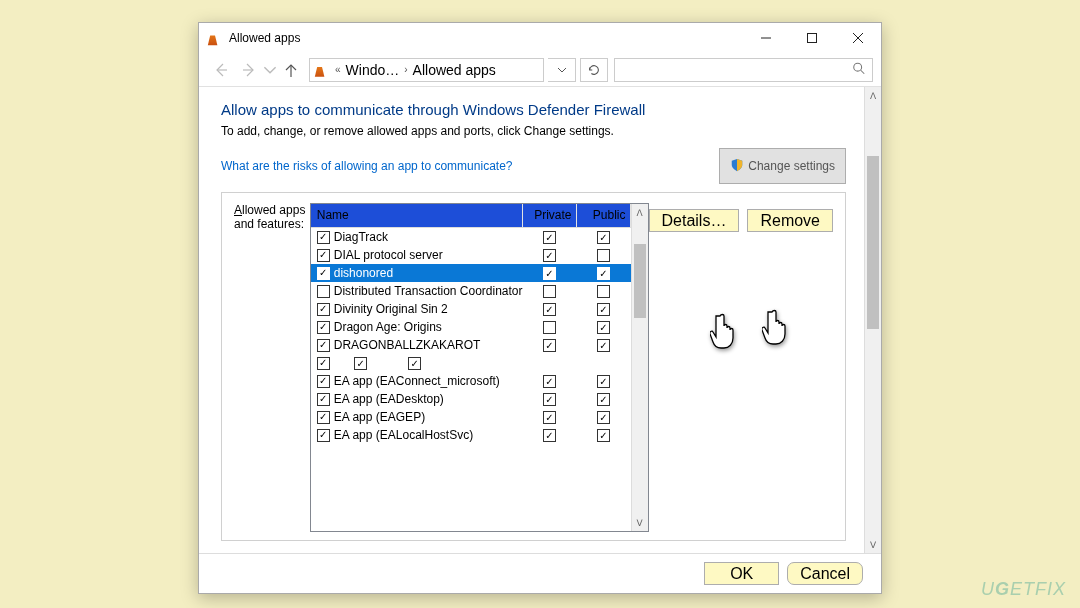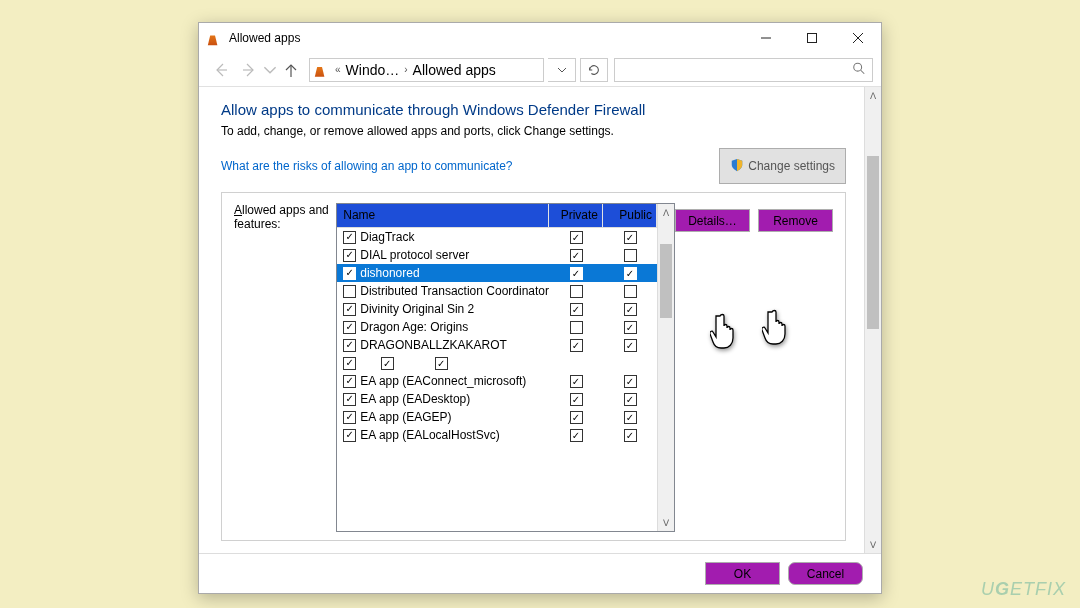--- a/index.html
+++ b/index.html
@@ -190,22 +190,22 @@
     width: 17px; background:#f0f0f0; border-left:1px solid #dcdcdc;
     display:flex; flex-direction:column;
   }
   .list-scroll .sbtn { height:17px; display:flex;align-items:center;justify-content:center;font-size:9px;color:#666; }
   .list-scroll .strack { flex:1; position:relative; }
   .list-scroll .sthumb { position:absolute; left:2px; right:2px; top:8%; height:25%; background:#c0c0c0; }
 
   .below-list { display:flex; justify-content:flex-end; gap:8px; margin-top:6px; }
   .btn {
     height: 23px; min-width:75px; padding: 0 12px;
-    background:#a21caf; border:1px solid #adadad;
-    font-size:12px; display:flex;align-items:center;justify-content:center;
+    background:#fef9c3; border:1px solid #adadad;
+    font-size:16px; display:flex;align-items:center;justify-content:center;
   }
 
   .bottom-bar {
     height: 40px; border-top:1px solid #ddd;
     display:flex; align-items:center; justify-content:flex-end;
     padding: 15px 18px; gap:8px;
   }
   .btn.ok { min-width:75px; }
   .btn.cancel { min-width:75px;border-radius:7px; }
 

